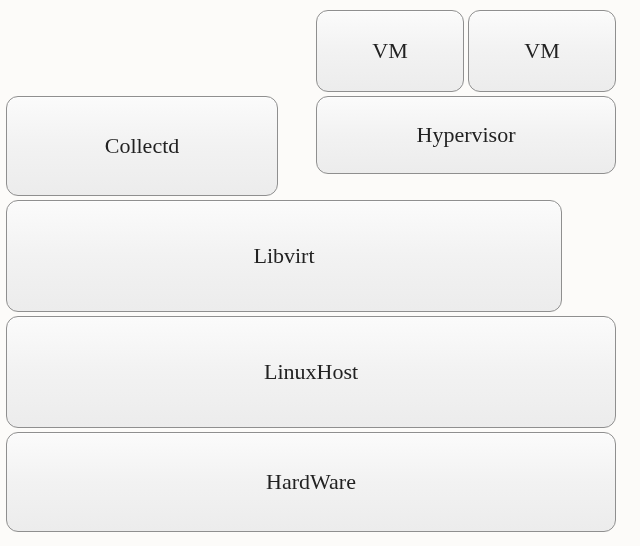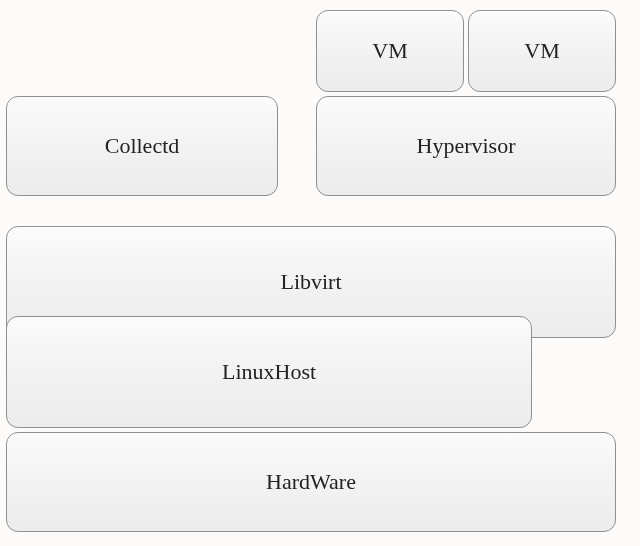--- a/index.html
+++ b/index.html
@@ -42,33 +42,32 @@
     .box-collectd {
       left: 6px;
       top: 96px;
       width: 272px;
       height: 100px;
     }
     .box-hypervisor {
       left: 316px;
       top: 96px;
       width: 300px;
-      height: 100px;
+      height: 78px;
     }
     .box-libvirt {
       left: 6px;
       top: 200px;
-      width: 610px;
+      width: 556px;
       height: 112px;
-      margin-top: 26px;
     }
     .box-linuxhost {
       left: 6px;
       top: 316px;
-      width: 526px;
+      width: 610px;
       height: 112px;
     }
     .box-hardware {
       left: 6px;
       top: 432px;
       width: 610px;
       height: 100px;
       text-align: right;
     }
   </style>

